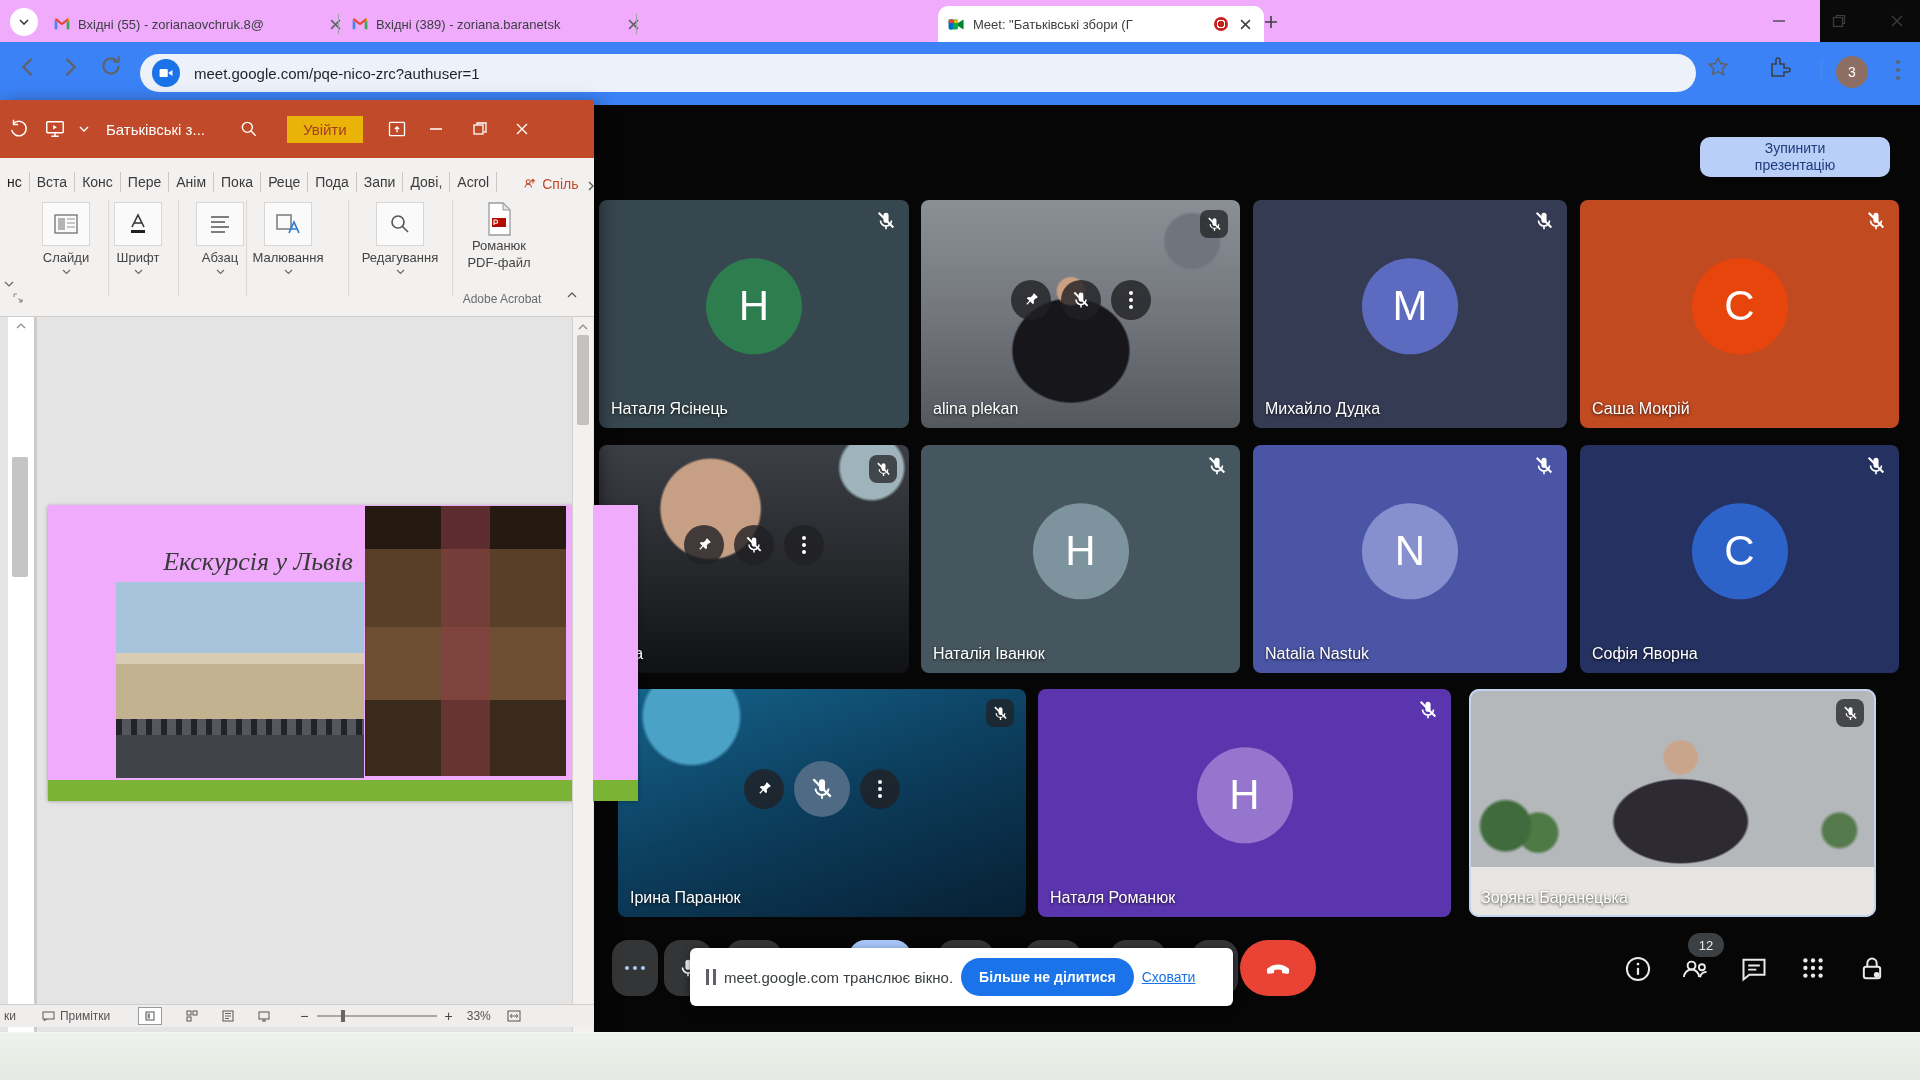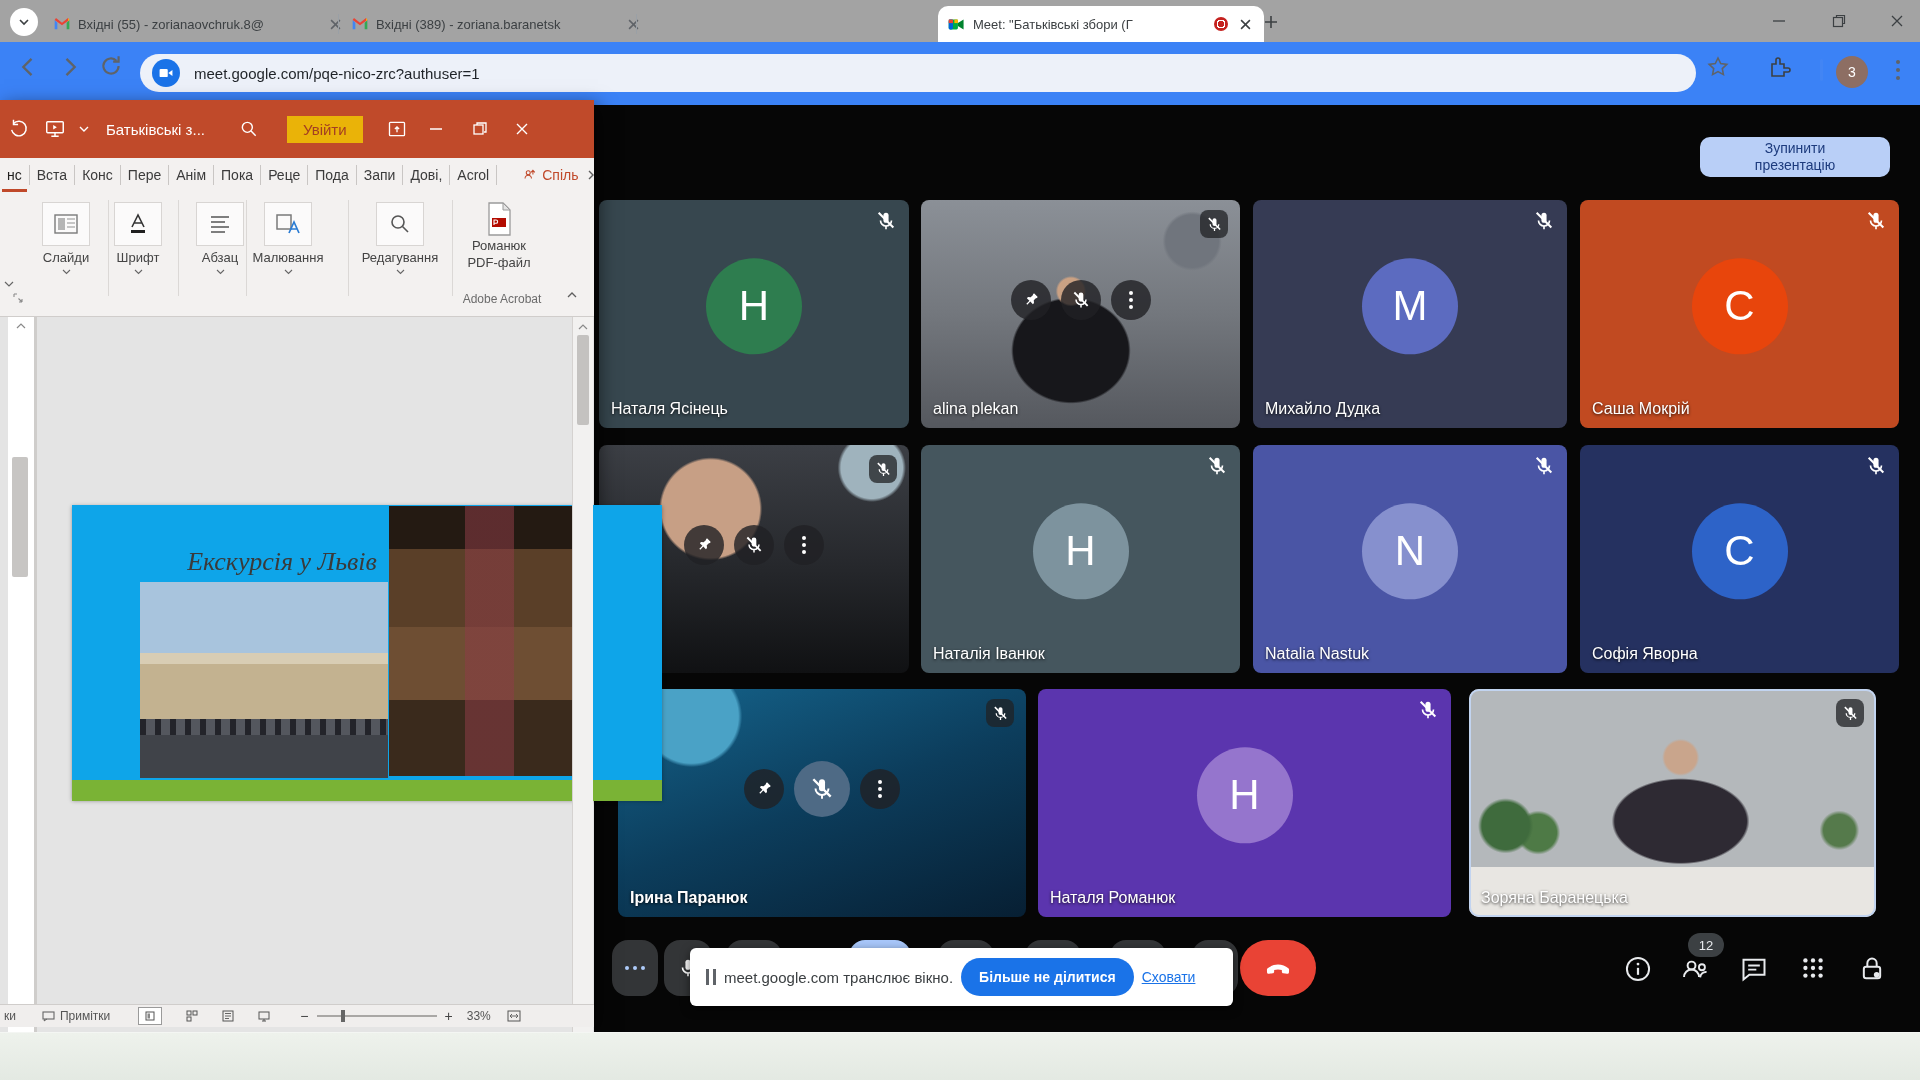--- a/index.html
+++ b/index.html
@@ -1,21 +1,21 @@
 <!DOCTYPE html>
 <html><head>
 <meta charset="utf-8">
 <style>
   html,body{margin:0;padding:0;background:#000;}
   #screen{position:relative;width:1920px;height:1080px;overflow:hidden;
     font-family:"Liberation Sans","DejaVu Sans",sans-serif;background:#0a0a0a;}
   .abs{position:absolute;}
   svg{display:block;}
   
-  .tabstrip{left:0;top:0;width:1920px;height:42px;background:#a3a3a3;}
+  .tabstrip{left:0;top:0;width:1780px;height:42px;background:#f0abfc;padding-left:40px;}
   .tab{top:6px;height:36px;border-radius:10px 10px 0 0;display:flex;align-items:center;
     padding:0 10px;gap:8px;color:#3c4043;font-size:13px;}
   .tab .ttl{white-space:nowrap;overflow:hidden;flex:1;}
   .tab.active{background:#fff;}
   .tabsep{top:14px;width:1px;height:20px;background:#9aa0a6;}
   .tclose{width:18px;height:18px;border-radius:50%;display:flex;align-items:center;justify-content:center;flex:none;}
   .toolbar{left:0;top:42px;width:1920px;height:63px;background:#3b82f6;}
   .omnibox{left:140px;top:54px;width:1556px;height:38px;border-radius:19px;background:#edf1f9;
     display:flex;align-items:center;gap:14px;padding-left:12px;box-sizing:border-box;}
   .urltxt{font-size:15px;color:#1f2328;}
@@ -44,21 +44,21 @@
     radial-gradient(circle at 47% 40%,#caa183 0 6%,transparent 7%),
     radial-gradient(ellipse at 47% 66%,#17171b 0 24%,transparent 25%),
     radial-gradient(circle at 85% 18%,#70757d 0 8%,transparent 9%),
     linear-gradient(180deg,#8b9097 0%,#73777d 50%,#55585e 100%);}
   .v-vira{background:
     radial-gradient(circle at 36% 28%,#c79f85 0 19%,transparent 20%),
     radial-gradient(circle at 88% 10%,#9fb3bd 0 9%,transparent 10%),
     linear-gradient(180deg,#3c3f45 0%,#25272b 55%,#101113 100%);}
   .v-iryna{background:
     radial-gradient(circle at 18% 12%,#4aa2c6 0 12%,transparent 13%),
-    linear-gradient(160deg,#15648c 0%,#0c3d5c 50%,#071f33 100%); font-weight: bold;}
+    linear-gradient(160deg,#15648c 0%,#0c3d5c 50%,#071f33 100%);}
   .v-zoryana{background:
     radial-gradient(circle at 52% 30%,#c9a58c 0 6%,transparent 7%),
     radial-gradient(ellipse at 52% 58%,#2e2a33 0 22%,transparent 23%),
     radial-gradient(circle at 9% 60%,#3f6b3d 0 6%,transparent 7%),
     radial-gradient(circle at 17% 63%,#4e7a46 0 5%,transparent 6%),
     radial-gradient(circle at 91% 62%,#557a4b 0 4%,transparent 5%),
     linear-gradient(180deg,#b4b8bb 0 78%,#e8e6e2 78% 100%);}
   .selftile{outline:2px solid #c2d4f0;outline-offset:-2px;border-radius:10px;}
   .mbtn{top:835px;height:56px;border-radius:16px;background:#333537;display:flex;align-items:center;justify-content:center;}
   .notif{left:690px;top:843px;width:543px;height:58px;background:#fff;border-radius:6px;
@@ -66,34 +66,34 @@
   .notif .txt{font-size:15px;color:#3c4043;white-space:nowrap;}
   .bluebtn{background:#1a73e8;color:#fff;font-size:14px;font-weight:bold;border-radius:22px;
     padding:11px 18px;white-space:nowrap;}
   .hidelink{color:#1a73e8;font-size:14px;text-decoration:underline;white-space:nowrap;}
   .ricon{color:#e8eaed;}
   .badge12{left:1688px;top:828px;min-width:24px;padding:0 6px;height:24px;background:#3c4043;border-radius:13px;
     color:#e8eaed;font-size:13px;display:flex;align-items:center;justify-content:center;}
   
   .pptwin{left:0;top:100px;width:594px;height:926px;background:#f3f1f0;box-shadow:4px 6px 18px rgba(0,0,0,.6);}
   .ppt-title{left:0;top:0;width:594px;height:58px;background:#c04a2a;display:flex;align-items:center;color:#fff;}
-  .ppt-tabs{left:0;top:58px;width:594px;height:34px;background:#f3f1f0;display:flex;align-items:center;
+  .ppt-tabs{left:0;top:58px;width:594px;height:34px;background:#f3f1f0;display:flex;align-items:flex-end;
     font-size:14px;color:#3b3b3b;}
   .ptab{padding:0 7px;border-right:1px solid #c9c6c4;height:20px;display:flex;align-items:center;white-space:nowrap;}
   .ptab.activep{color:#201f1e;position:relative;}
   .ptab.activep::after{content:"";position:absolute;left:2px;right:2px;bottom:-7px;height:3px;background:#c0492a;}
   .ribbon{left:0;top:92px;width:594px;height:124px;background:#f3f1f0;border-bottom:1px solid #d0cdcb;}
   .rgroup{display:flex;flex-direction:column;align-items:center;gap:4px;position:absolute;top:10px;}
   .ricnbx{width:46px;height:42px;border:1px solid #d8d5d3;background:#fbfafa;display:flex;align-items:center;justify-content:center;}
   .rlbl{font-size:13px;color:#444;white-space:nowrap;}
   .rchev{color:#666;}
   .gsep{position:absolute;top:8px;width:1px;height:96px;background:#dbd8d6;}
   .ppt-content{left:0;top:217px;width:594px;height:787px;background:#e4e4e4;}
   .thumbpane{position:absolute;left:8px;top:0;width:26px;height:787px;background:#fff;border-right:1px solid #c6c3c1;}
-  .slide{position:absolute;left:48px;top:188px;width:590px;height:295px;background:#0ea5e9;box-shadow:0 1px 4px rgba(0,0,0,.35);margin-left:24px;}
+  .slide{position:absolute;left:48px;top:188px;width:590px;height:295px;background:#f0abfc;box-shadow:0 1px 4px rgba(0,0,0,.35);}
   .slidetitle{position:absolute;left:60px;top:42px;width:300px;text-align:center;
     font-family:"Liberation Serif","DejaVu Serif",serif;font-style:italic;font-size:26px;color:#3a3a3a;}
   .photo1{position:absolute;left:68px;top:77px;width:248px;height:196px;background:
     linear-gradient(180deg,#a8c4dd 0 36%,#d8cdb4 36% 42%,#c3b290 42% 70%,#54575e 70% 78%,#404349 78% 100%);}
   .photo1 .ppl{position:absolute;left:0;right:0;top:70%;height:16px;
     background:repeating-linear-gradient(90deg,#23242a 0 6px,transparent 6px 15px);}
   .photo2{position:absolute;left:317px;top:1px;width:201px;height:270px;background:
     linear-gradient(90deg,transparent 0 38%,rgba(140,60,70,.55) 38% 62%,transparent 62%),
     linear-gradient(180deg,#241a12 0 16%,#5a3f28 16% 45%,#6e4e33 45% 72%,#3a2a1c 72% 100%);}
   .greenbar{position:absolute;left:0;bottom:-1px;width:100%;height:21px;background:#7ab335;}

